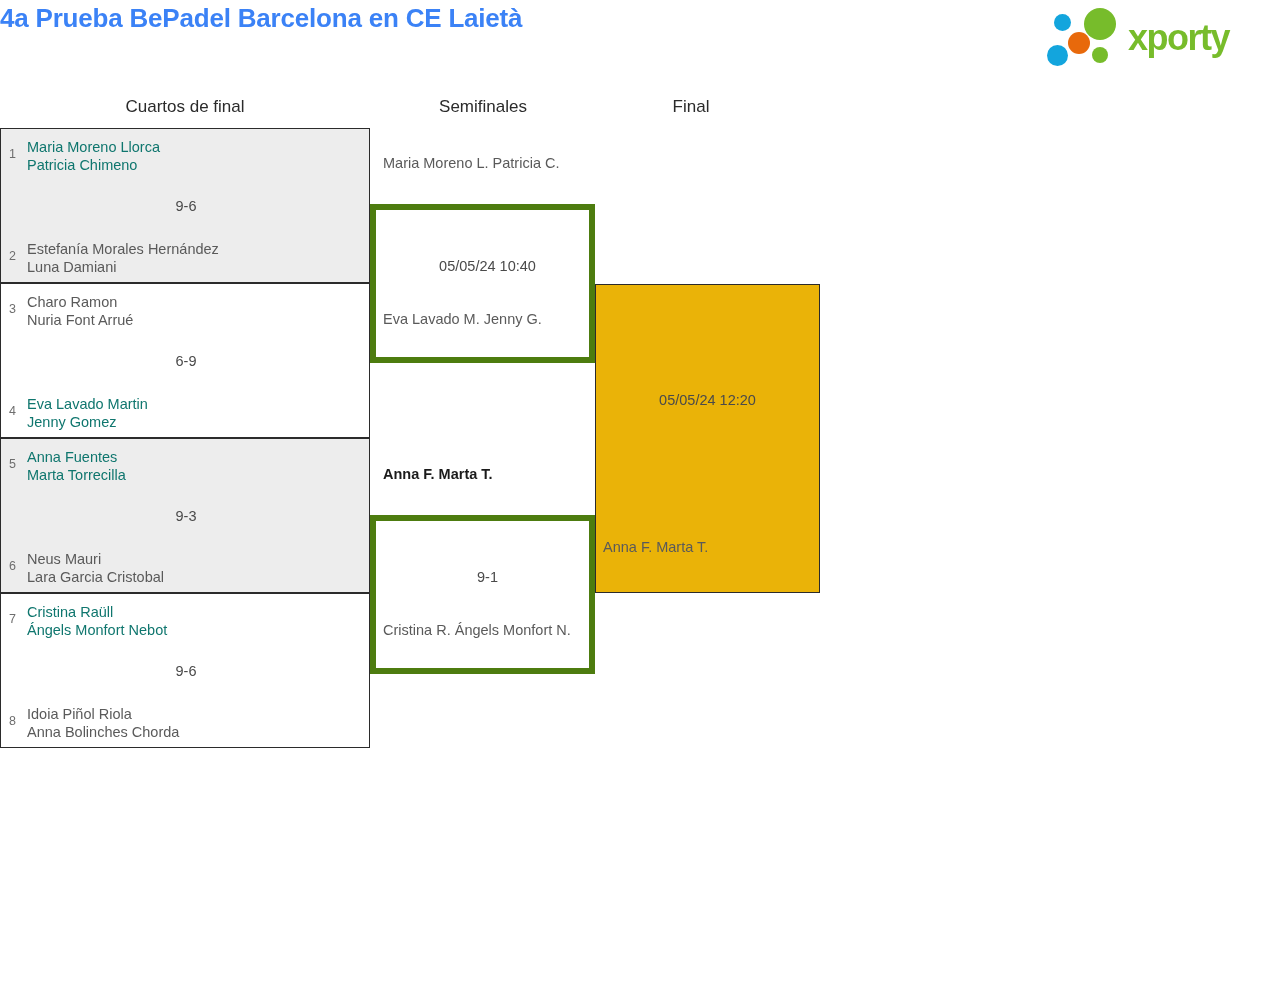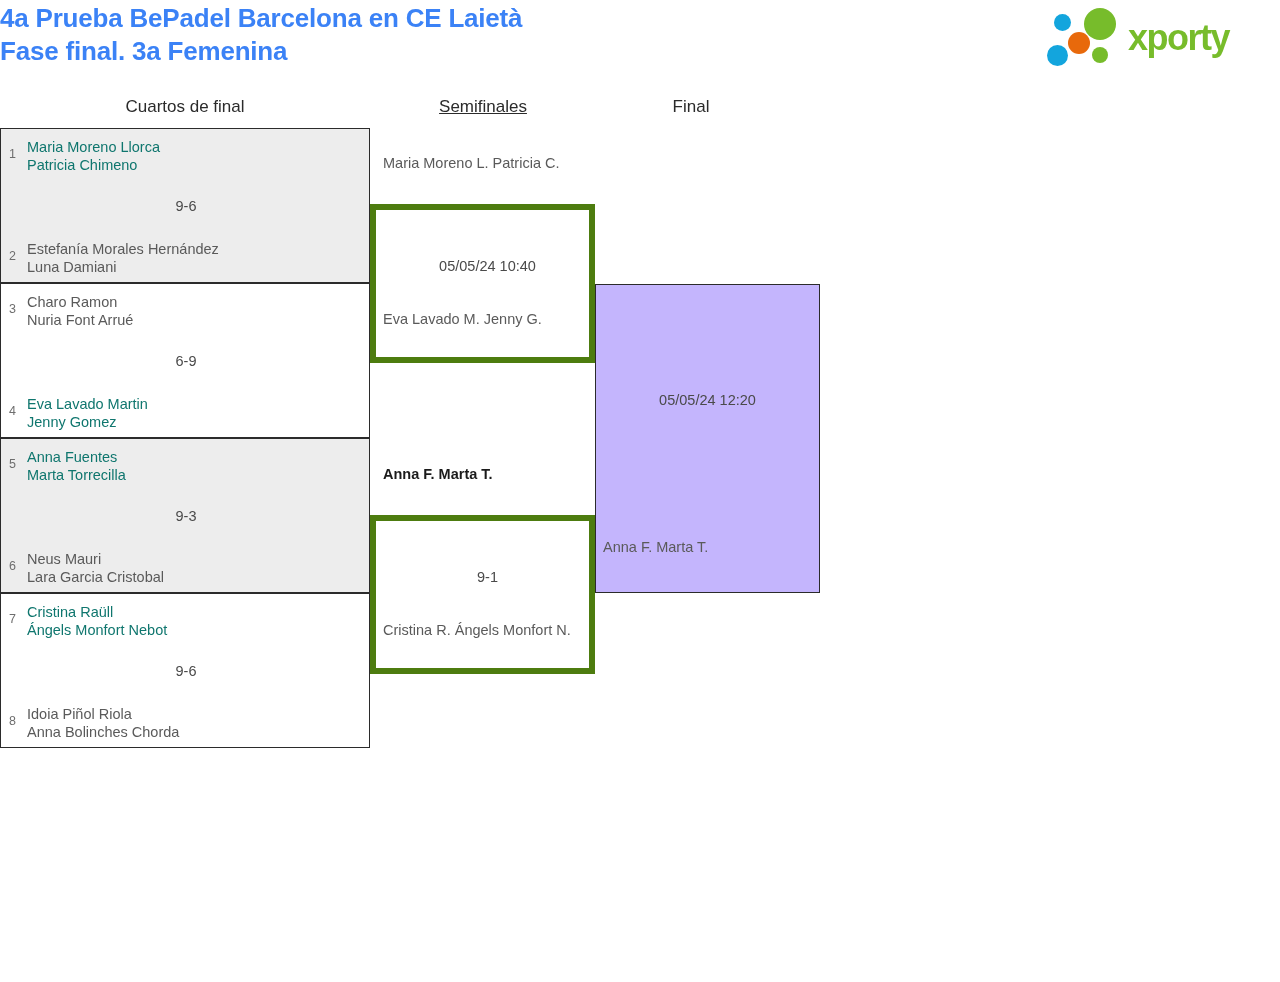--- a/index.html
+++ b/index.html
@@ -65,21 +65,21 @@
   
   .round-header {
     position: absolute;
     font-size: 17px;
     color: #2b2b2b;
     text-align: center;
     top: 96px;
     line-height: 22px;
   }
   .rh-qf { left: 35px;  width: 300px; }
-  .rh-sf { left: 383px; width: 200px; text-decoration: underline; }
+  .rh-sf { left: 383px; width: 200px; }
   .rh-f  { left: 591px; width: 200px; }
 
   
   .bracket {
     position: absolute;
     left: 0;
     top: 0;
     width: 1280px;
     height: 982px;
   }
@@ -174,21 +174,21 @@
 
   
   .final-match {
     position: absolute;
     left: 595px;
     top: 284px;
     width: 225px;
     height: 309px;
     border: 1px solid #2b2b2b;
     box-sizing: border-box;
-    background: #c4b5fd;
+    background: #eab308;
   }
   .final-team {
     position: absolute;
     left: 7px;
     font-size: 14.5px;
     line-height: 18px;
     color: #5a5a5a;
     white-space: nowrap;
   }
   .final-team-top { top: -56px; }
@@ -202,21 +202,20 @@
     font-size: 14.5px;
     color: #4a4a4a;
     white-space: nowrap;
   }
 </style>
 </head>
 <body>
 
 <div class="page-title">
   <span>4a Prueba BePadel Barcelona en CE Laietà</span>
-  <span class="line2">Fase final. 3a Femenina</span>
 </div>
 
 <div class="logo">
   <div class="logo-dots">
     <span class="dot dot-blue-top"></span>
     <span class="dot dot-orange"></span>
     <span class="dot dot-blue-bot"></span>
     <span class="dot dot-green-big"></span>
     <span class="dot dot-green-sml"></span>
   </div>

